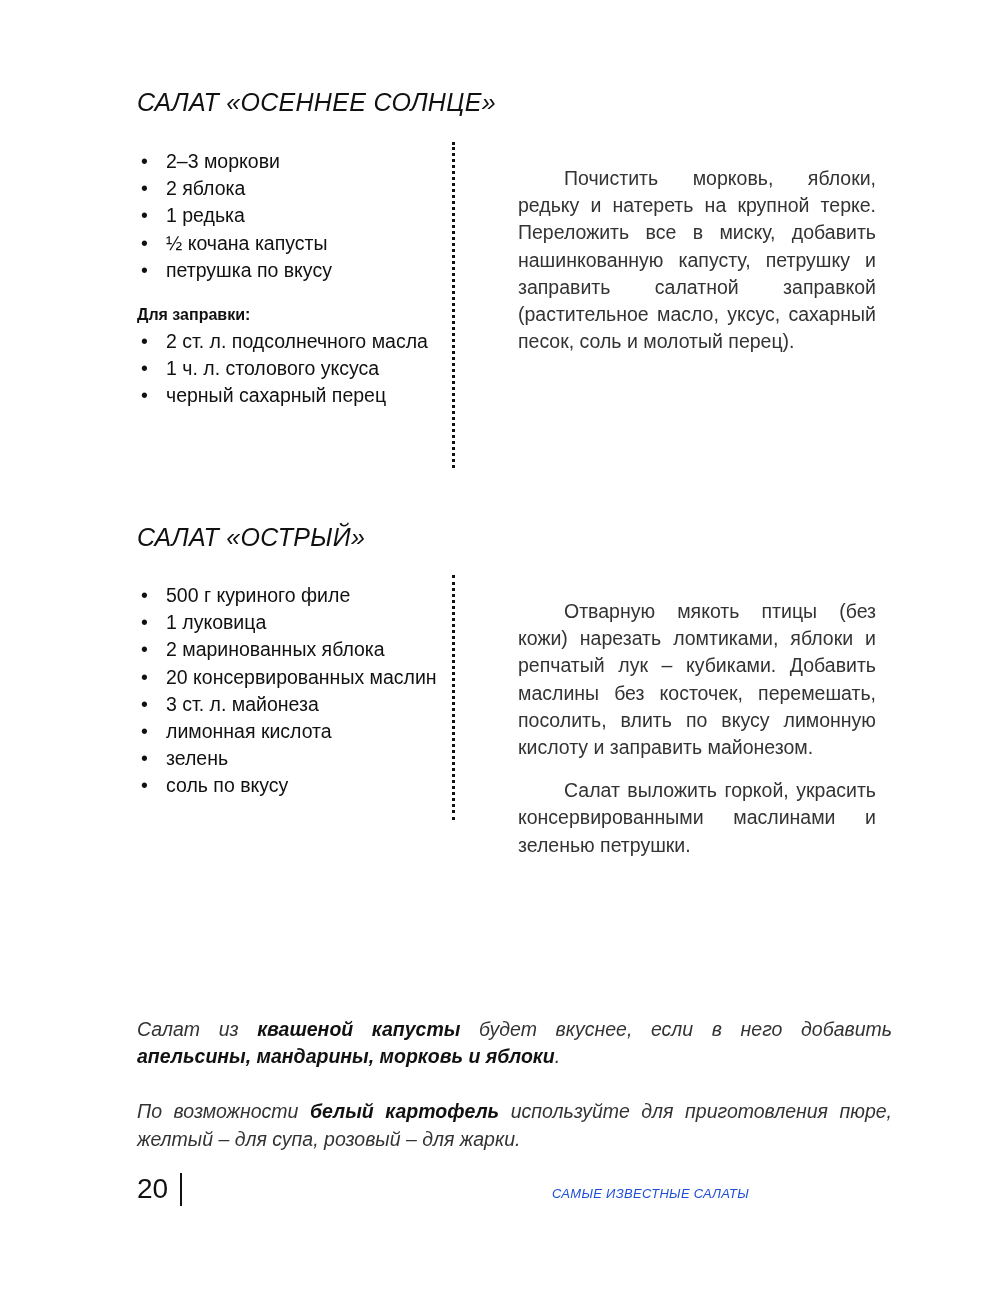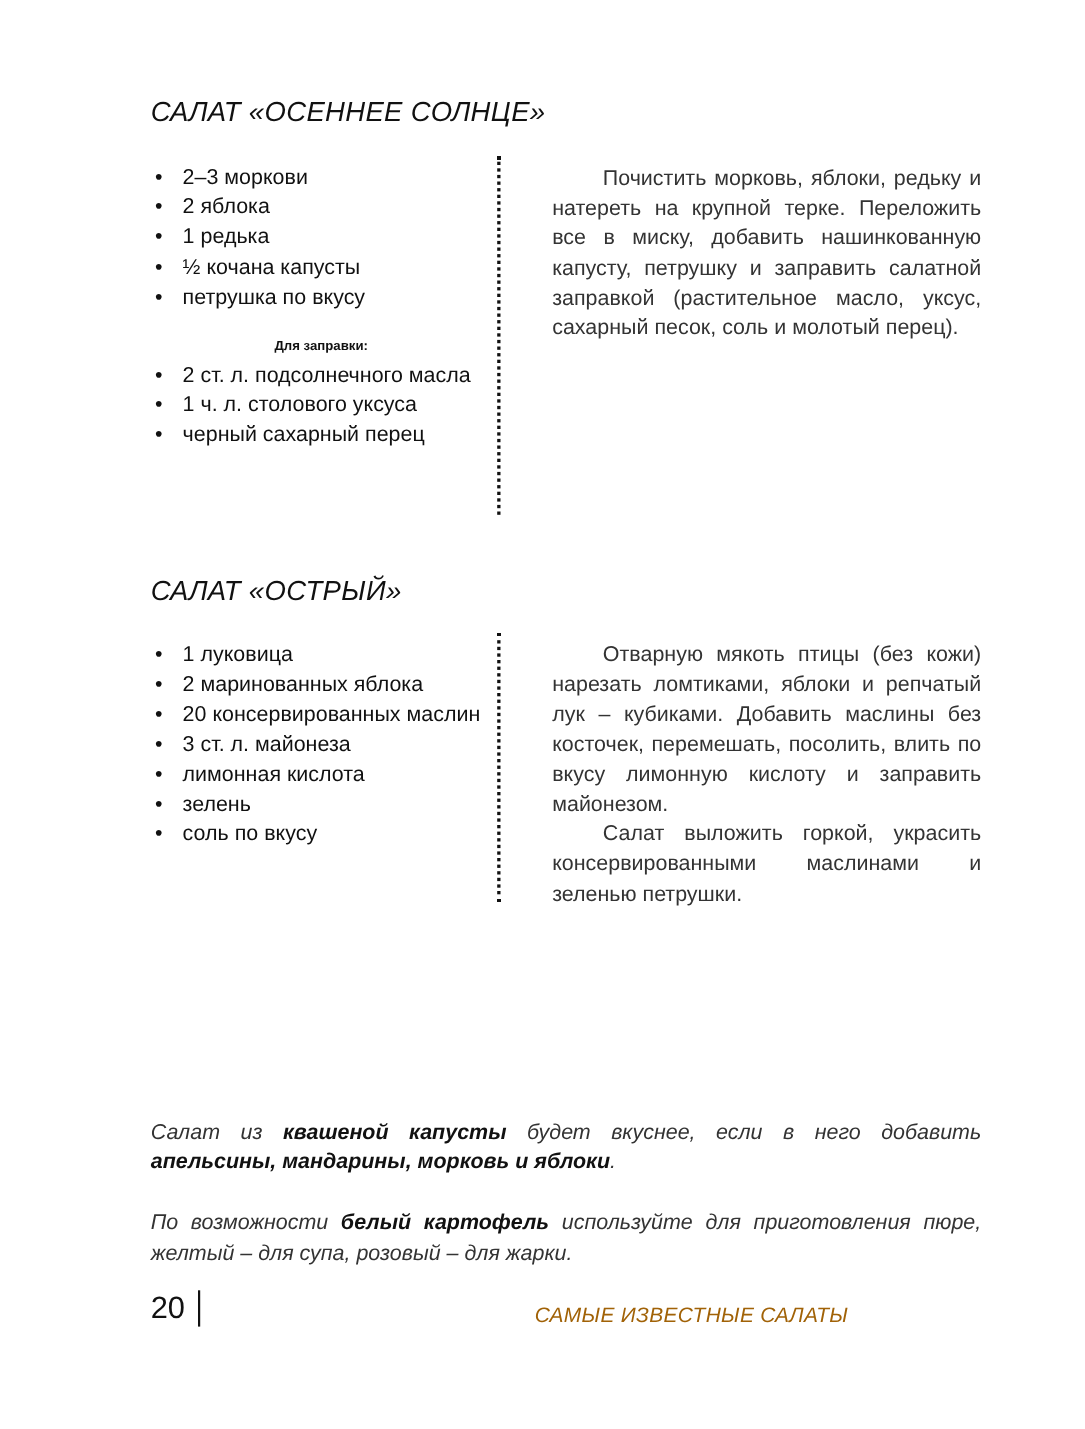--- a/index.html
+++ b/index.html
@@ -3,30 +3,30 @@
 <meta charset="utf-8">
 <style>
   html, body { margin:0; padding:0; background:#ffffff; }
   body { width:986px; height:1299px; position:relative; overflow:hidden; color:#111; font-family:"Liberation Sans", sans-serif; }
   .page { position:absolute; left:0; top:0; width:851px; height:1299px; }
   .recipe-title { position:absolute; left:137px; font-style:italic; font-size:25px; letter-spacing:0.3px; color:#111; margin:0; font-weight:normal; }
   .ingredients { position:absolute; left:137px; width:310px; font-size:19.5px; line-height:27.2px; }
   .ingredients ul { list-style:none; margin:0; padding:0; }
   .ingredients li { position:relative; padding-left:29px; }
   .ingredients li::before { content:"•"; position:absolute; left:4px; top:0; font-style:normal; }
-  .sub-heading { font-weight:bold; font-size:12px; margin-top:17px; line-height:27px;text-align:center; }
+  .sub-heading { font-weight:bold; font-size:16px; margin-top:17px; line-height:27px; }
   .divider { position:absolute; left:452px; width:0; border-left:3px dotted #111; }
   .directions { position:absolute; left:502px; width:390px; font-size:19.5px; line-height:27.2px; color:#333; text-align:justify; }
-  .directions p { margin:0; text-indent:46px; }
+  .directions p { margin:16px; text-indent:46px; }
   .tips { position:absolute; left:137px; width:755px; font-size:19.5px; line-height:27.2px; color:#333; text-align:justify; }
   .tips p { margin:0 0 28px 0;font-style:italic; }
   .tips b { color:#111; }
   .footer-num { position:absolute; left:137px; top:1173px; font-size:28px; color:#111; }
   .footer-bar { position:absolute; left:180px; top:1173px; width:2px; height:33px; background:#111; }
-  .footer-title { position:absolute; right:80px; top:1186px; font-size:19px; font-style:italic; letter-spacing:0.3px; color:#a16207; }
+  .footer-title { position:absolute; right:102px; top:1186px; font-size:13px; font-style:italic; letter-spacing:0.3px; color:#1d4ed8; }
 </style>
 </head>
 <body>
 
 <div class="page">
 
   <h2 class="recipe-title" style="top:88px;">САЛАТ «ОСЕННЕЕ СОЛНЦЕ»</h2>
 
   <div class="ingredients" style="top:148px;">
     <ul>
@@ -47,20 +47,21 @@
   <div class="divider" style="top:142px; height:326px;"></div>
 
   <div class="directions" style="top:149px;">
     <p>Почистить морковь, яблоки, редьку и натереть на крупной терке. Переложить все в миску, добавить нашинкованную капусту, петрушку и заправить салатной заправкой (растительное масло, уксус, сахарный песок, соль и молотый перец).</p>
   </div>
 
   <h2 class="recipe-title" style="top:523px;">САЛАТ «ОСТРЫЙ»</h2>
 
   <div class="ingredients" style="top:582px;">
     <ul>
+      <li>500 г куриного филе</li>
       <li>1 луковица</li>
       <li>2 маринованных яблока</li>
       <li>20 консервированных маслин</li>
       <li>3 ст. л. майонеза</li>
       <li>лимонная кислота</li>
       <li>зелень</li>
       <li>соль по вкусу</li>
     </ul>
   </div>
 

